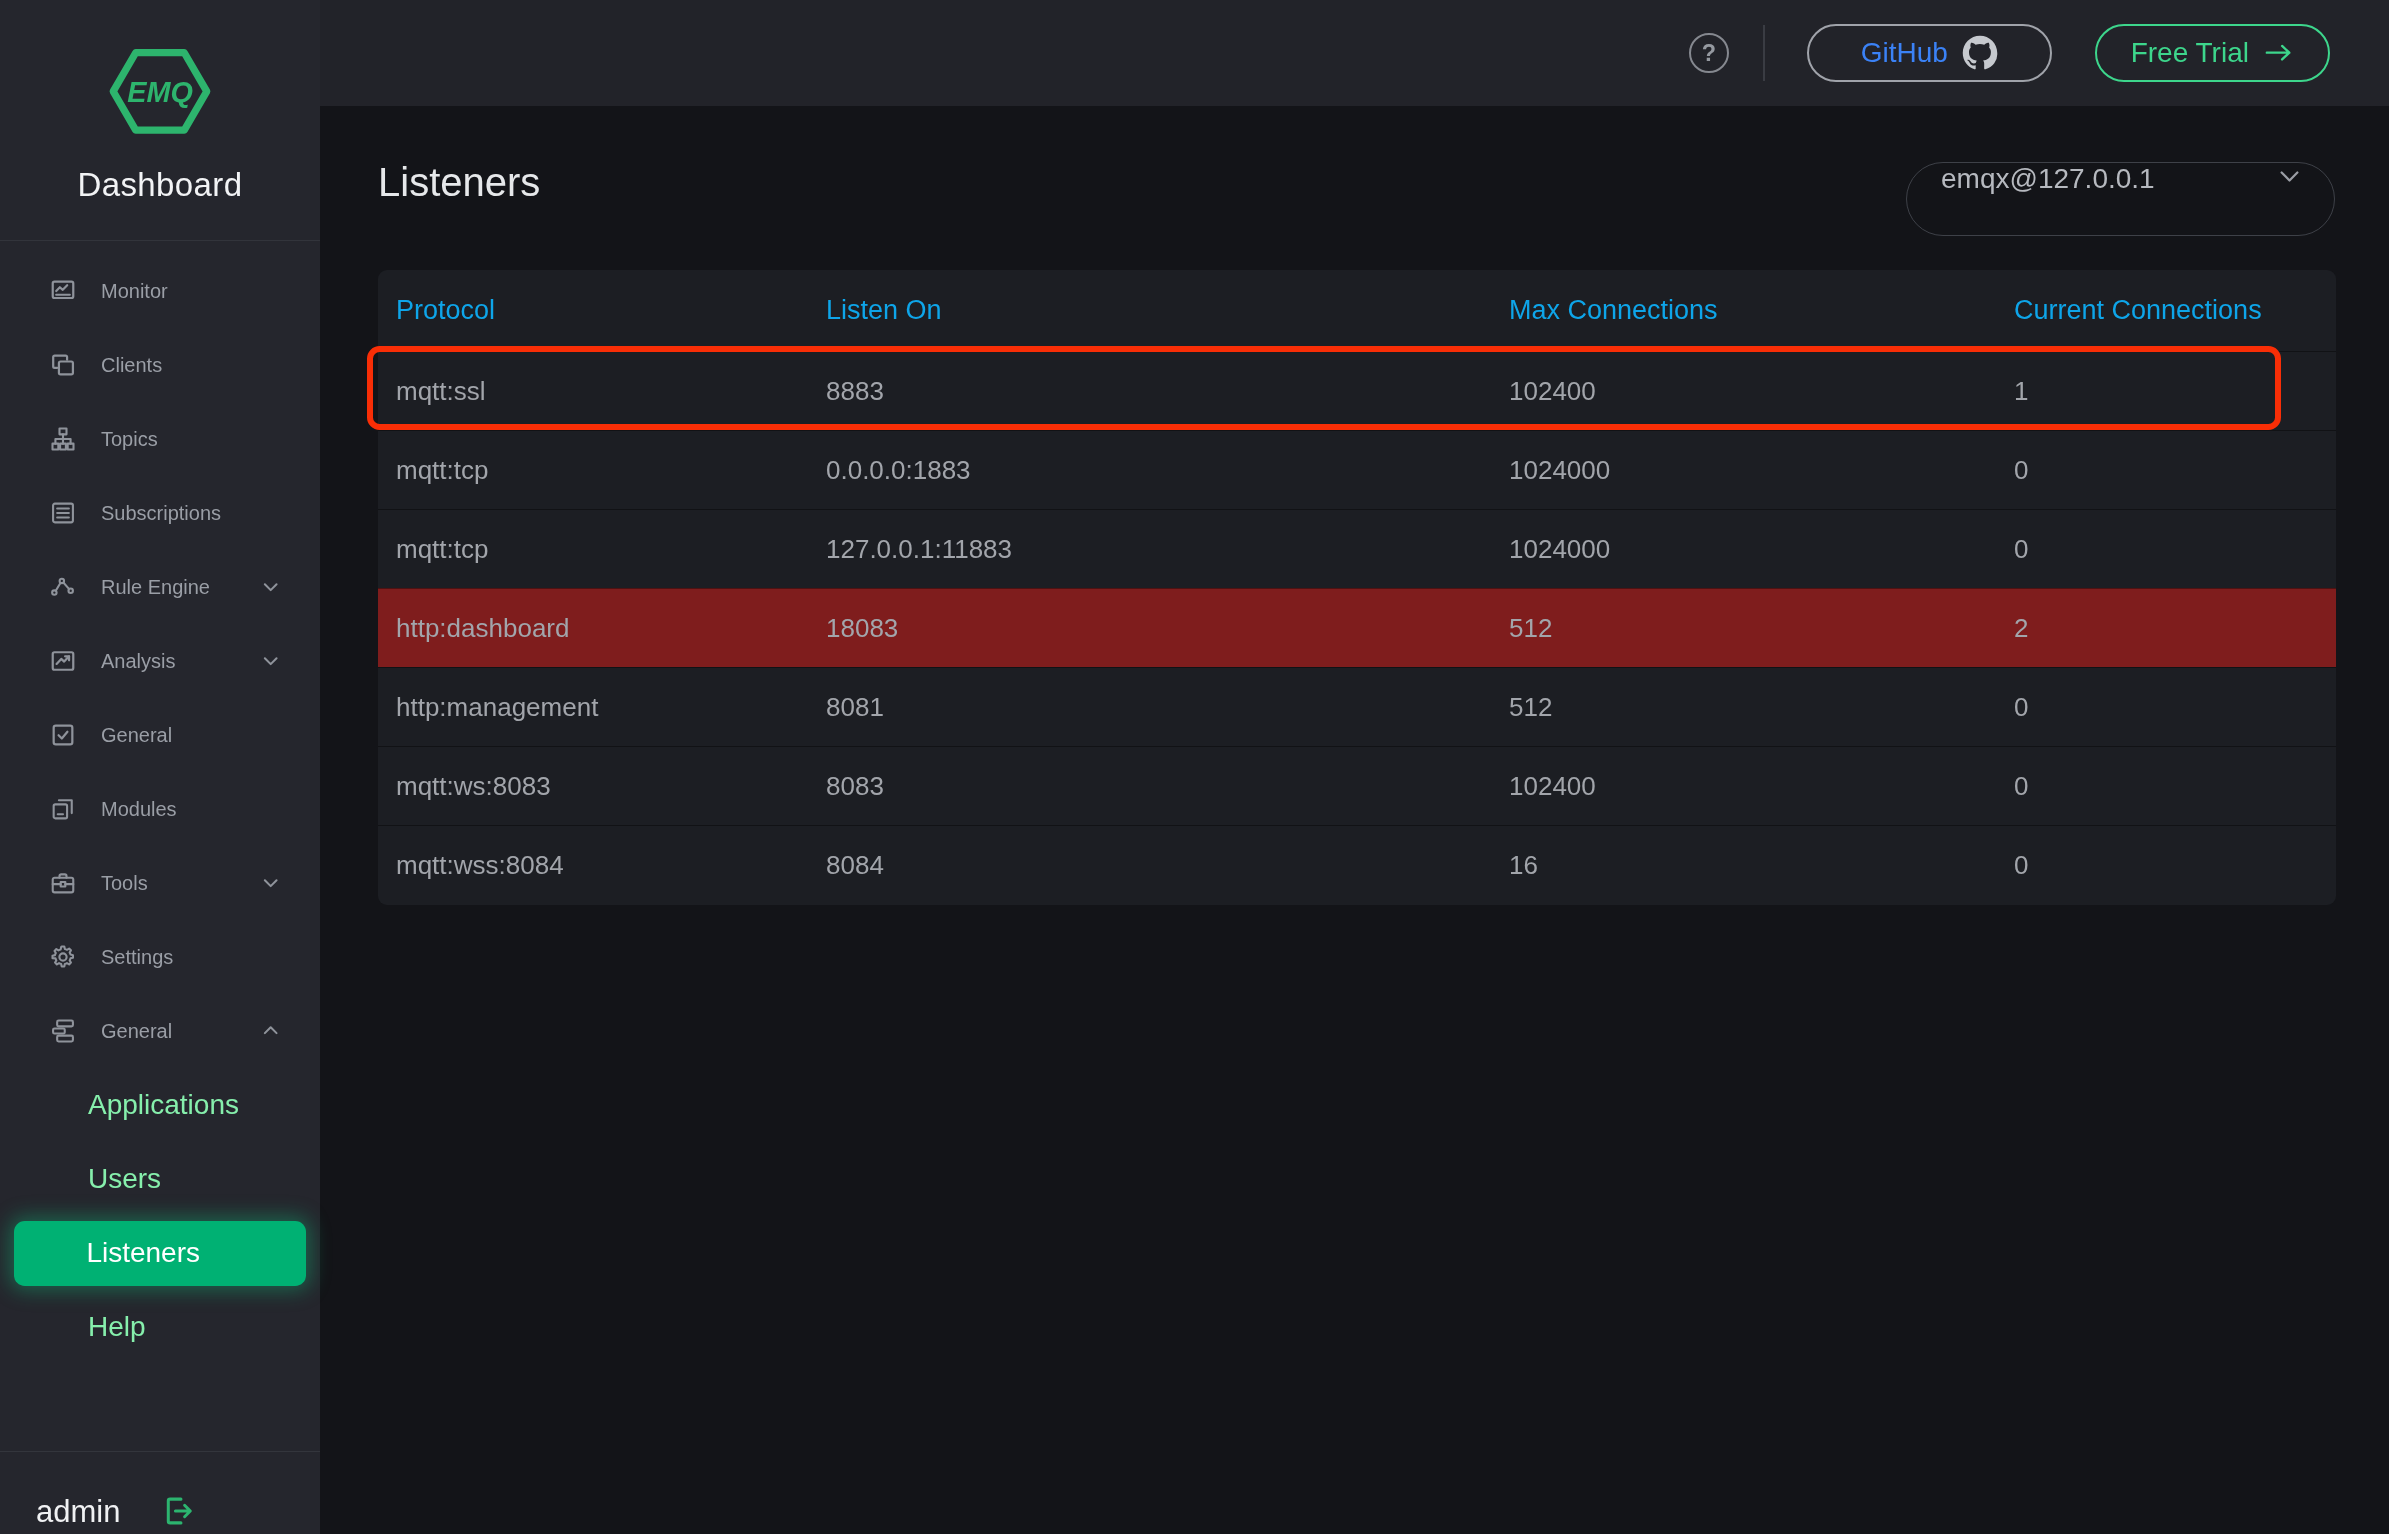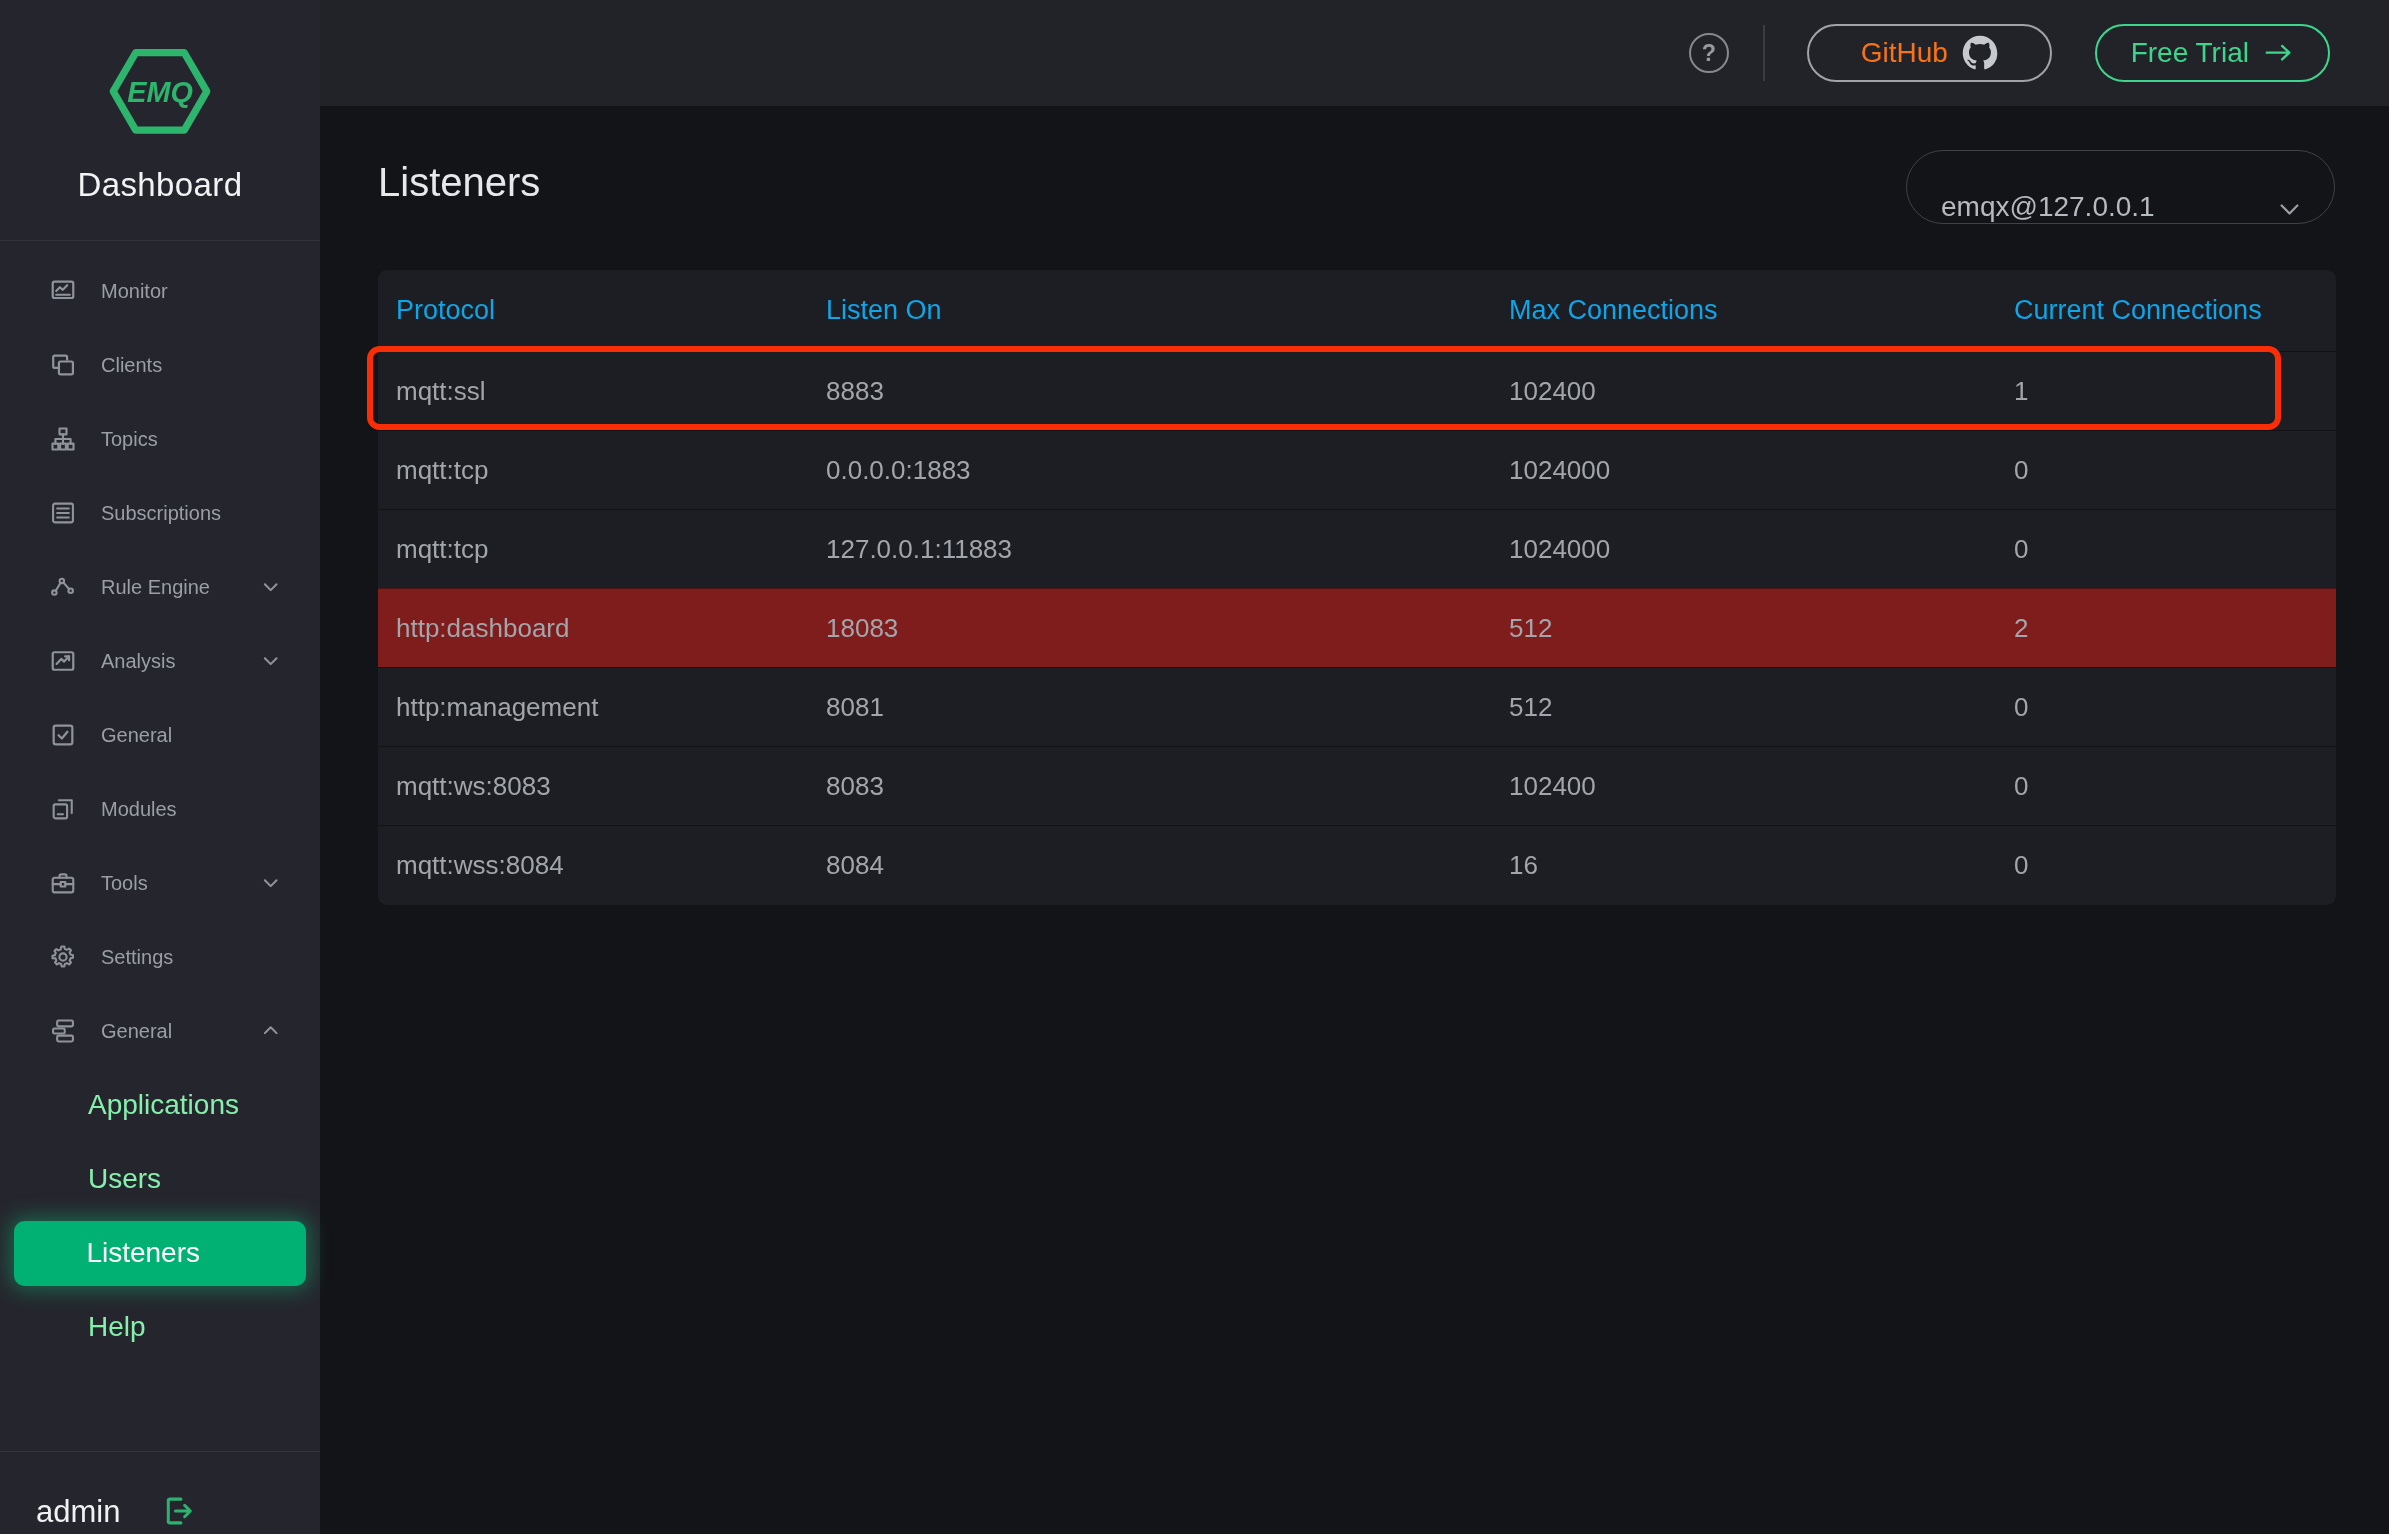--- a/index.html
+++ b/index.html
@@ -33,30 +33,30 @@
   .logout svg{width:100%;height:100%;display:block;}
 
   
   .topbar{position:absolute;left:320px;top:0;width:2069px;height:106px;background:#222329;}
   .help-icon{position:absolute;left:1369px;top:33px;width:40px;height:40px;border:2.2px solid #85888f;
              border-radius:50%;color:#9599a0;font-size:23.4px;font-weight:700;
              display:flex;align-items:center;justify-content:center;cursor:pointer;}
   .tb-divider{position:absolute;left:1443px;top:25px;width:1.8px;height:56px;background:#3a3c43;}
   .btn{position:absolute;top:24px;height:58px;border-radius:29px;display:flex;align-items:center;
        justify-content:center;gap:14.4px;cursor:pointer;font-size:28px;}
-  .btn-github{left:1487px;width:245px;border:2.2px solid #a0a3aa;color:#f97316;text-align:center;}
+  .btn-github{left:1487px;width:245px;border:2.2px solid #a0a3aa;color:#3b82f6;text-align:center;}
   .btn-github svg{width:36px;height:36px;}
   .btn-trial{left:1775px;width:235px;border:2.2px solid #3dd68c;color:#3dd68c;}
   .btn-trial svg{width:31px;height:23.4px;}
 
   
   .content{position:absolute;left:320px;top:106px;width:2069px;height:1429px;}
   .page-title{position:absolute;left:58px;top:54px;font-size:40px;font-weight:500;color:#e6e8ea;}
-  .node-select{position:absolute;right:54px;top:44px;width:429px;height:74px;border:1.8px solid #3e4148;
-               border-radius:37px;display:flex;align-items:flex-end;padding:0 31px 0 34px;cursor:pointer;}
+  .node-select{position:absolute;right:54px;top:56px;width:429px;height:74px;border:1.8px solid #3e4148;
+               border-radius:37px;display:flex;align-items:flex-start;padding:0 31px 0 34px;cursor:pointer;}
   .node-label{font-size:28px;color:#b6b9bf;}
   .node-chev{margin-left:auto;width:27px;height:27px;color:#9b9ea5;}
   .node-chev svg{width:100%;height:100%;display:block;}
 
   .card{position:absolute;left:58px;top:164px;width:1958px;height:635px;background:#1c1e23;border-radius:9px;}
   .t-grid{display:grid;grid-template-columns:430px 683px 505px 322px;align-items:center;padding-left:18px;}
   .t-head{height:81px;border-radius:9px 9px 0 0;}
   .t-head .t-cell{font-size:27px;font-weight:500;color:#0ea5e9;}
   .t-row{height:79px;border-top:1.8px solid rgba(0,0,0,.38);}
   .t-row .t-cell{font-size:26px;color:#a2a5ab;}

